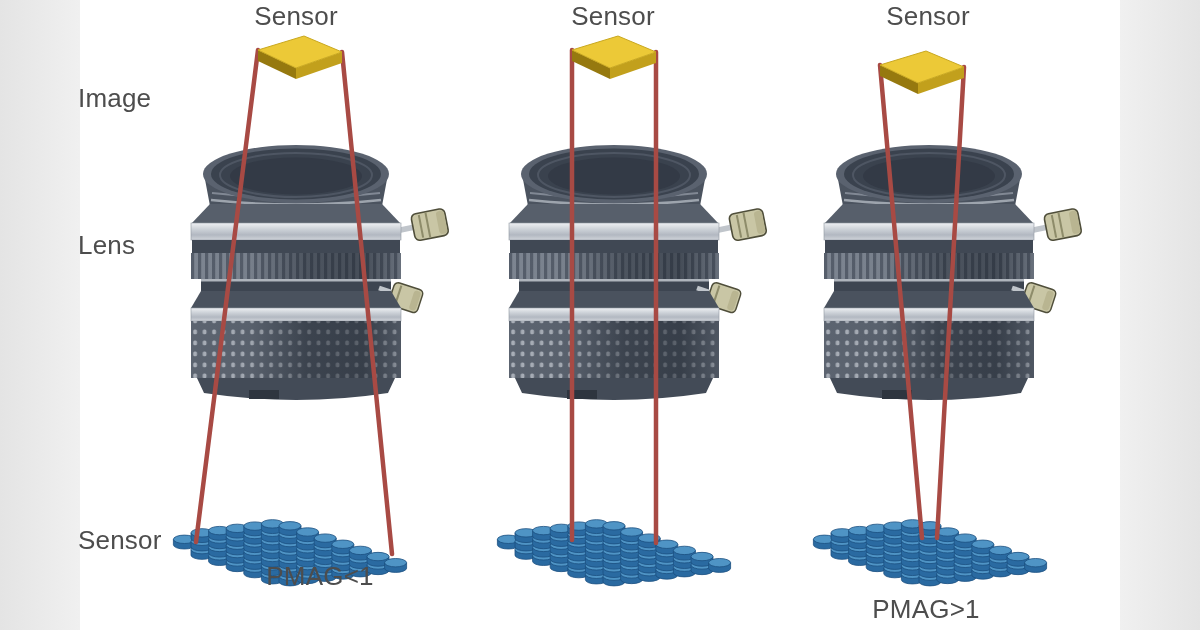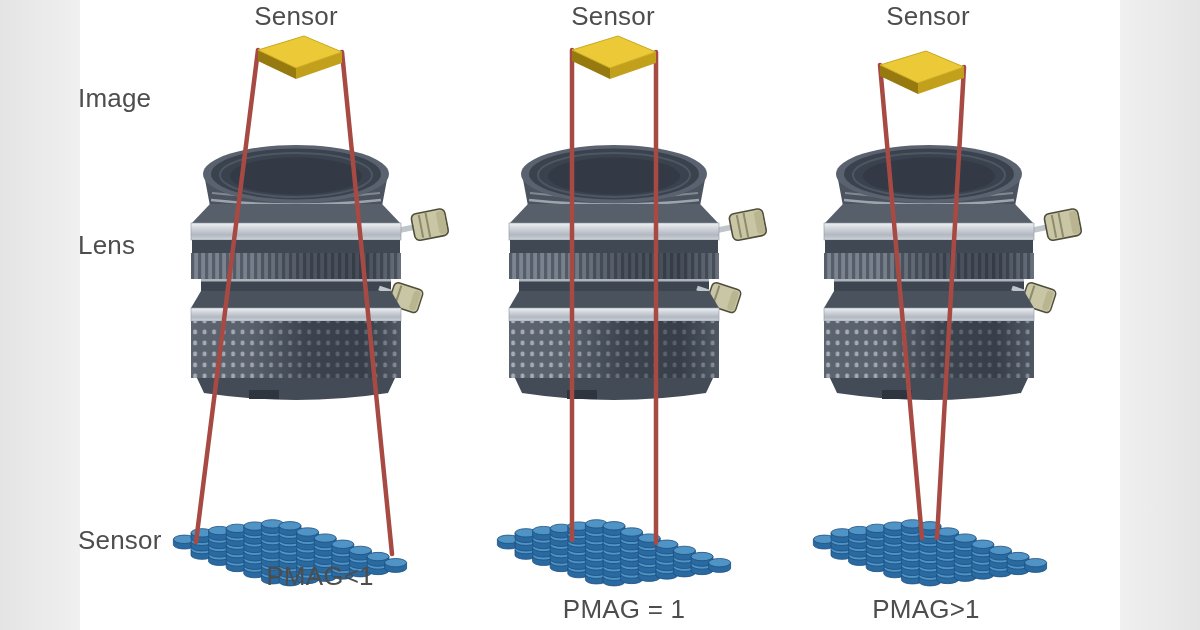--- a/index.html
+++ b/index.html
@@ -185,15 +185,14 @@
 
   <div class="lbl center" style="left:296px;top:2px">Sensor</div>
   <div class="lbl center" style="left:613px;top:2px">Sensor</div>
   <div class="lbl center" style="left:928px;top:2px">Sensor</div>
 
   <div class="lbl row" style="top:84px">Image</div>
   <div class="lbl row" style="top:231px">Lens</div>
   <div class="lbl row" style="top:526px">Sensor</div>
 
   <div class="lbl center" style="left:320px;top:562px">PMAG&lt;1</div>
-  <div class="lbl center" style="left:624px;top:595px">PMAG = 1</div>
   <div class="lbl center" style="left:926px;top:595px">PMAG&gt;1</div>
 </div>
 
 </body></html>

